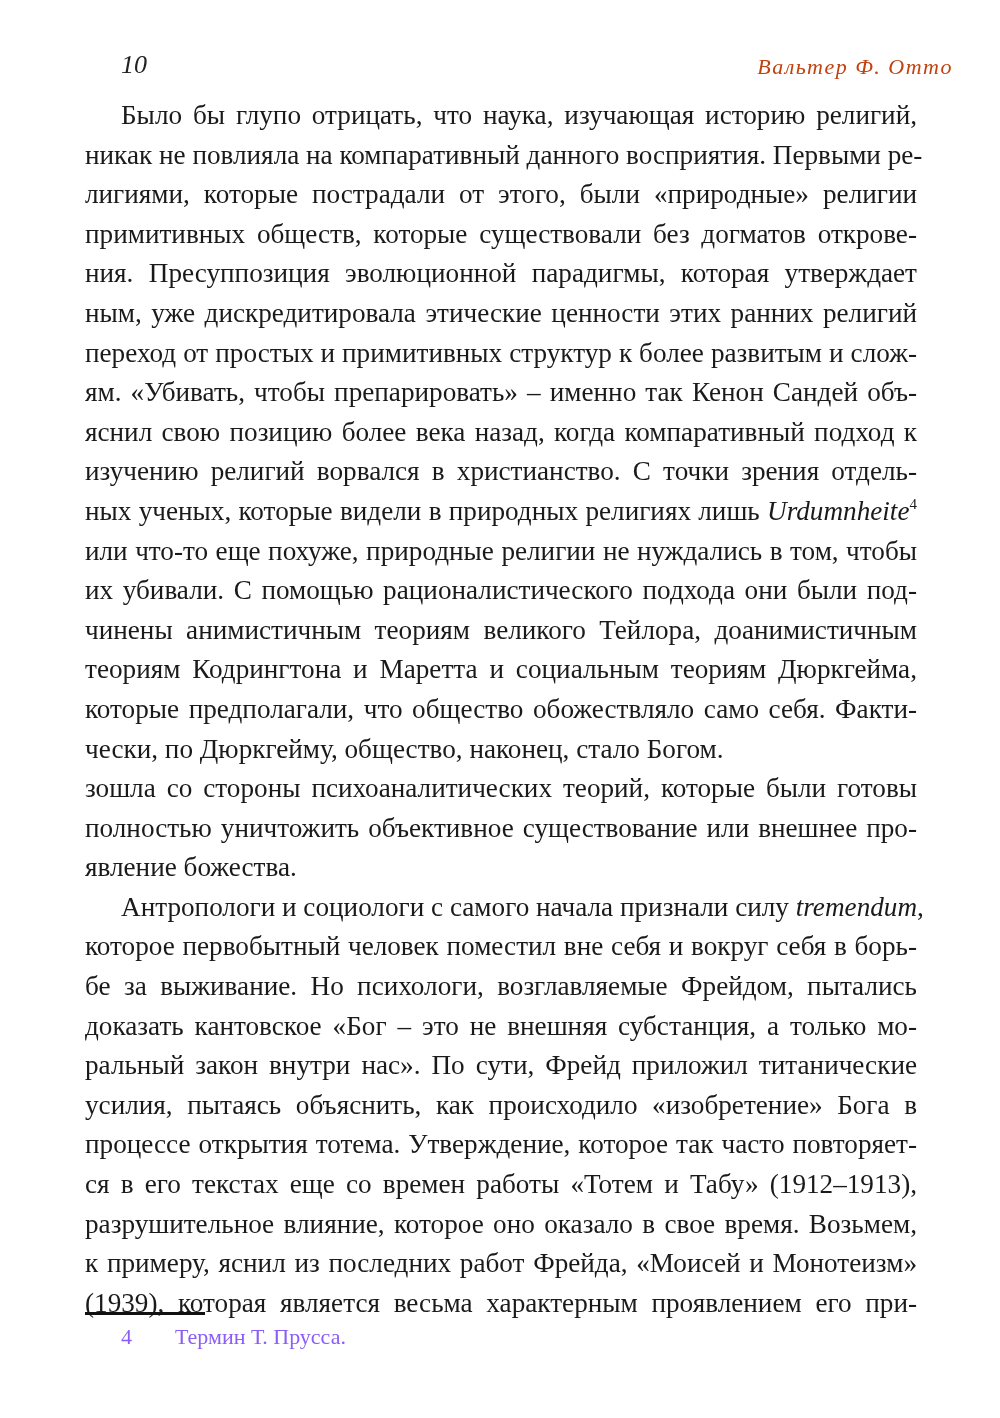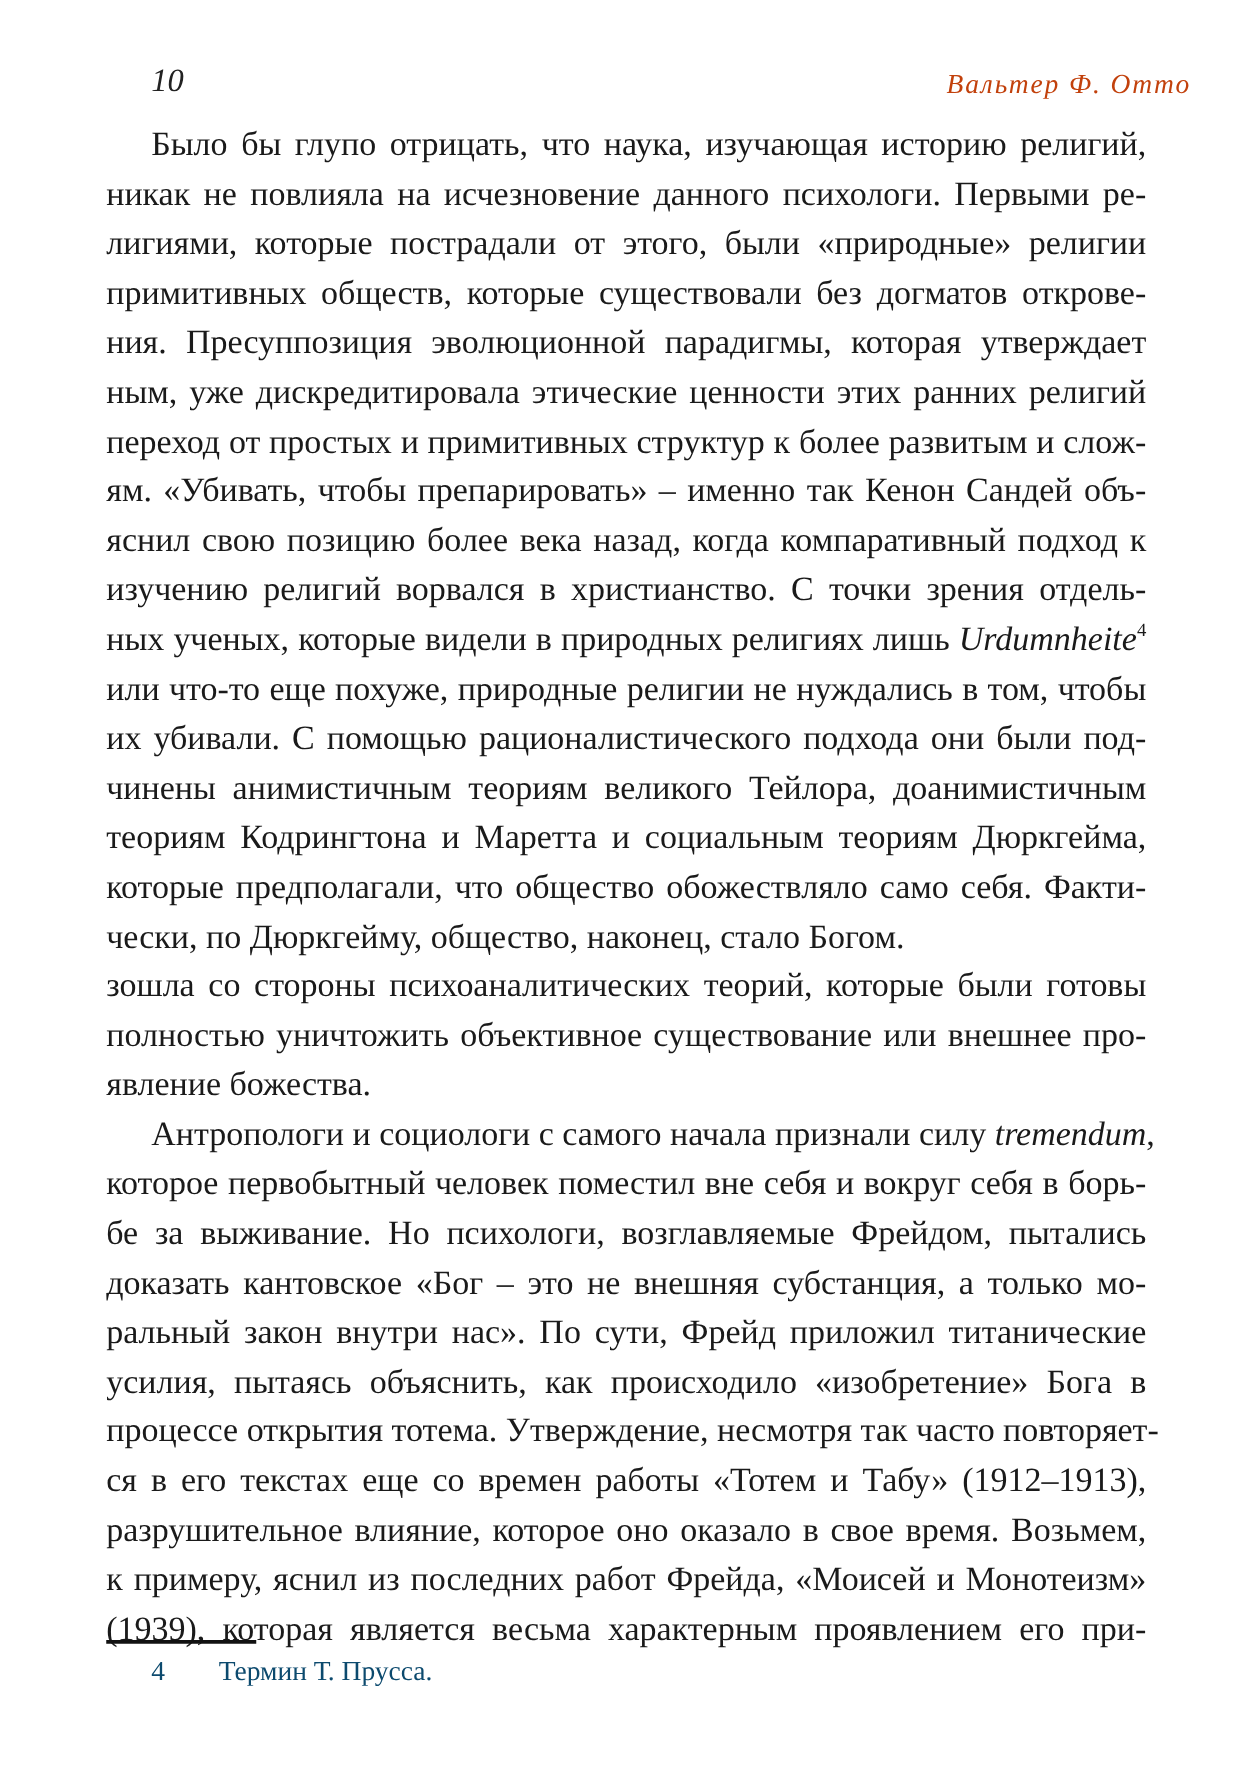--- a/index.html
+++ b/index.html
@@ -8,37 +8,37 @@
     .header { position: absolute; top: 50px; left: 85px; width: 832px; height: 40px; font-family: "Liberation Serif", serif; font-style: italic; margin-left: 36px; }
     .page-num { position: absolute; left: 0; top: 0; font-size: 26px; color: #222; }
     .running-head { position: absolute; right: 0; top: 4px; font-size: 22px; color: #c2410c; letter-spacing: 1.5px; }
     .body { position: absolute; top: 96px; left: 85px; width: 832px; font-family: "Liberation Serif", serif; font-size: 27.2px; line-height: 39.6px; color: #1a1a1a; }
     .line { display: block; white-space: nowrap; text-align: justify; text-align-last: justify; height: 39.6px; }
     .line.last { text-align-last: left; }
     .line.indent { padding-left: 36px; }
     .it { font-style: italic; }
     sup { font-size: 15px; line-height: 0; vertical-align: 11px; }
     .fn-rule { position: absolute; left: 85px; top: 1312px; width: 120px; height: 3px; background: #111; }
-    .footnote { position: absolute; left: 85px; top: 1324px; font-family: "Liberation Serif", serif; font-size: 22px; color: #0c4a6e; }
+    .footnote { position: absolute; left: 85px; top: 1324px; font-family: "Liberation Serif", serif; font-size: 22px; color: #8b5cf6; }
     .fn-num { display: inline-block; width: 90px; padding-left: 36px; box-sizing: border-box; }
   </style>
 </head>
 <body>
 
 <div class="page">
 
   <div class="header">
     <span class="page-num">10</span>
     <span class="running-head">Вальтер Ф. Отто</span>
   </div>
 
   <div class="body">
 
     <span class="line indent">Было бы глупо отрицать, что наука, изучающая историю религий,</span>
-    <span class="line">никак не повлияла на исчезновение данного психологи. Первыми ре-</span>
+    <span class="line">никак не повлияла на компаративный данного восприятия. Первыми ре-</span>
     <span class="line">лигиями, которые пострадали от этого, были «природные» религии</span>
     <span class="line">примитивных обществ, которые существовали без догматов открове-</span>
     <span class="line">ния. Пресуппозиция эволюционной парадигмы, которая утверждает</span>
     <span class="line">ным, уже дискредитировала этические ценности этих ранних религий</span>
     <span class="line">переход от простых и примитивных структур к более развитым и слож-</span>
     <span class="line">ям. «Убивать, чтобы препарировать» – именно так Кенон Сандей объ-</span>
     <span class="line">яснил свою позицию более века назад, когда компаративный подход к</span>
     <span class="line">изучению религий ворвался в христианство. С точки зрения отдель-</span>
     <span class="line"><span>ных ученых, которые видели в природных религиях лишь </span><span class="it">Urdumnheite</span><sup>4</sup></span>
     <span class="line">или что-то еще похуже, природные религии не нуждались в том, чтобы</span>
@@ -51,21 +51,21 @@
     <span class="line">зошла со стороны психоаналитических теорий, которые были готовы</span>
     <span class="line">полностью уничтожить объективное существование или внешнее про-</span>
     <span class="line last">явление божества.</span>
 
     <span class="line indent"><span>Антропологи и социологи с самого начала признали силу </span><span class="it">tremendum</span><span>,</span></span>
     <span class="line">которое первобытный человек поместил вне себя и вокруг себя в борь-</span>
     <span class="line">бе за выживание. Но психологи, возглавляемые Фрейдом, пытались</span>
     <span class="line">доказать кантовское «Бог – это не внешняя субстанция, а только мо-</span>
     <span class="line">ральный закон внутри нас». По сути, Фрейд приложил титанические</span>
     <span class="line">усилия, пытаясь объяснить, как происходило «изобретение» Бога в</span>
-    <span class="line">процессе открытия тотема. Утверждение, несмотря так часто повторяет-</span>
+    <span class="line">процессе открытия тотема. Утверждение, которое так часто повторяет-</span>
     <span class="line">ся в его текстах еще со времен работы «Тотем и Табу» (1912–1913),</span>
     <span class="line">разрушительное влияние, которое оно оказало в свое время. Возьмем,</span>
     <span class="line">к примеру, яснил из последних работ Фрейда, «Моисей и Монотеизм»</span>
     <span class="line">(1939), которая является весьма характерным проявлением его при-</span>
   </div>
 
   <div class="fn-rule"></div>
   <div class="footnote">
     <span class="fn-num">4</span><span>Термин Т. Прусса.</span>
   </div>

